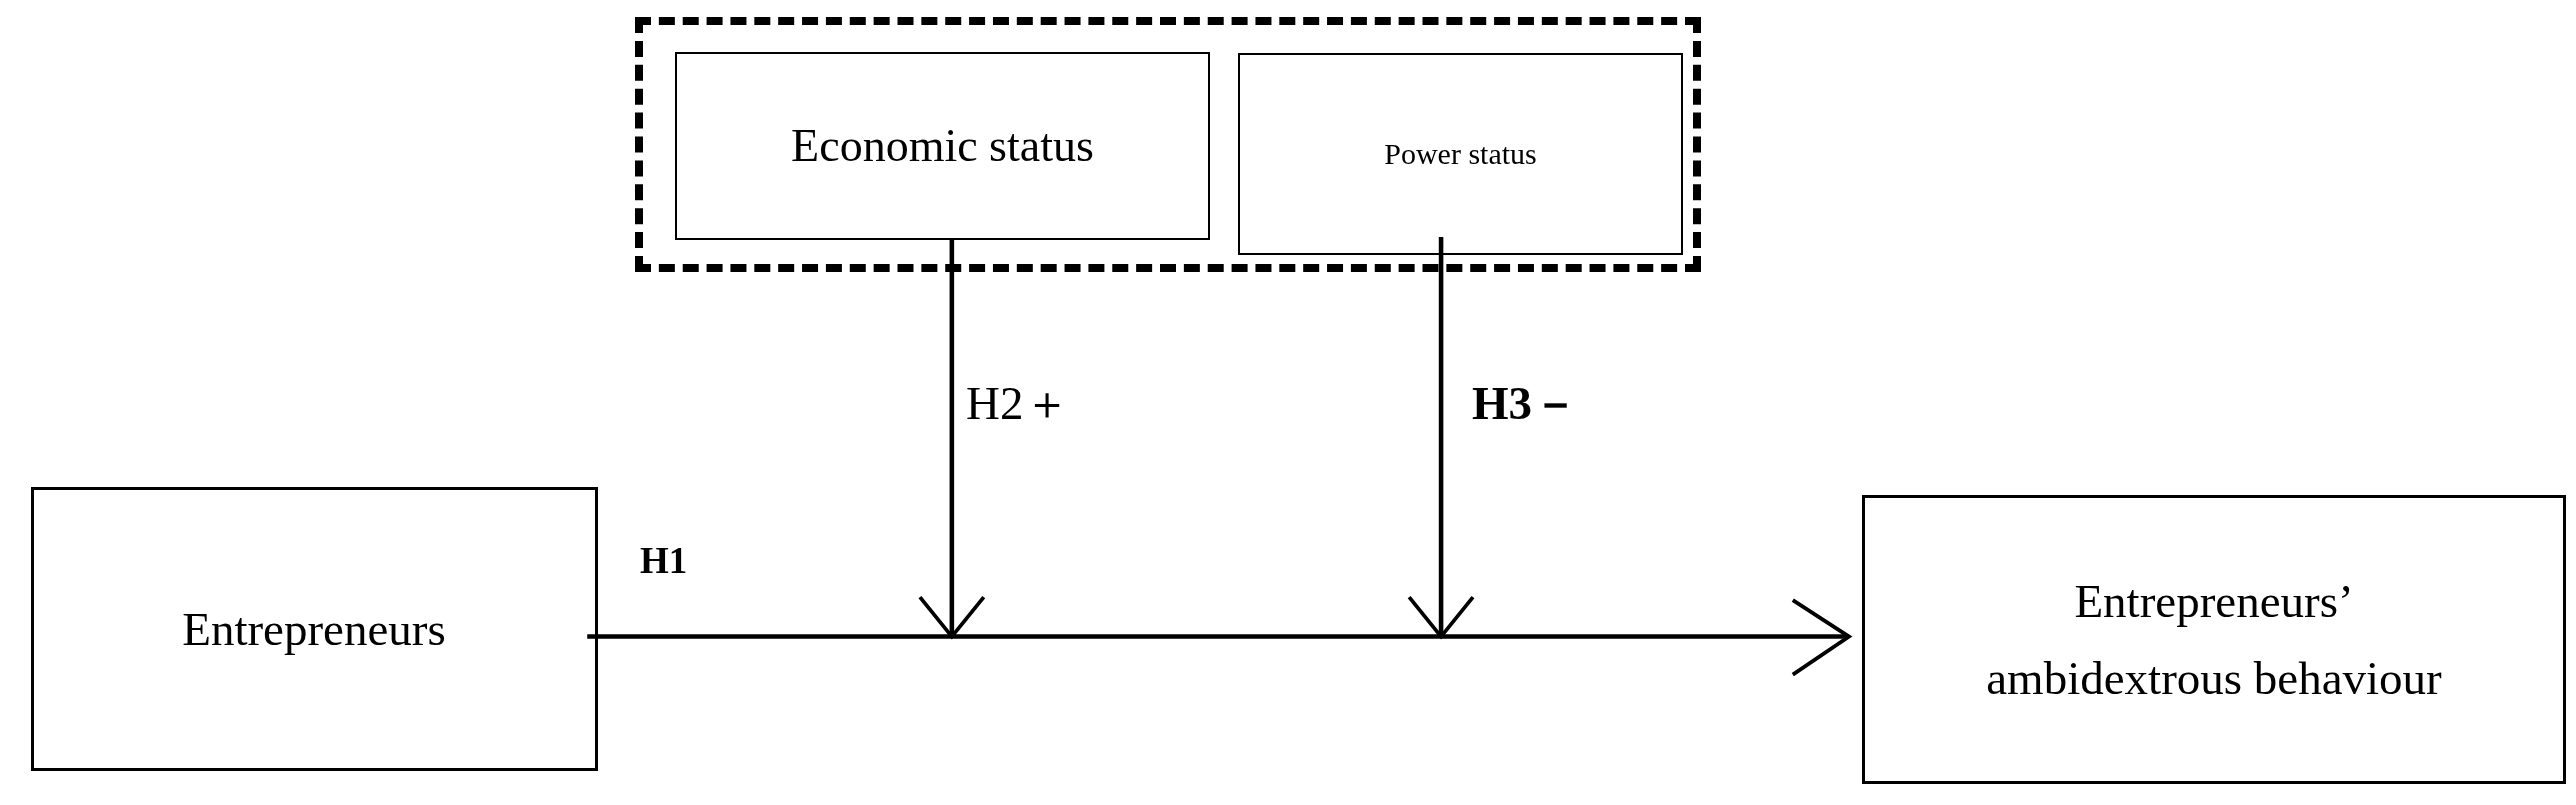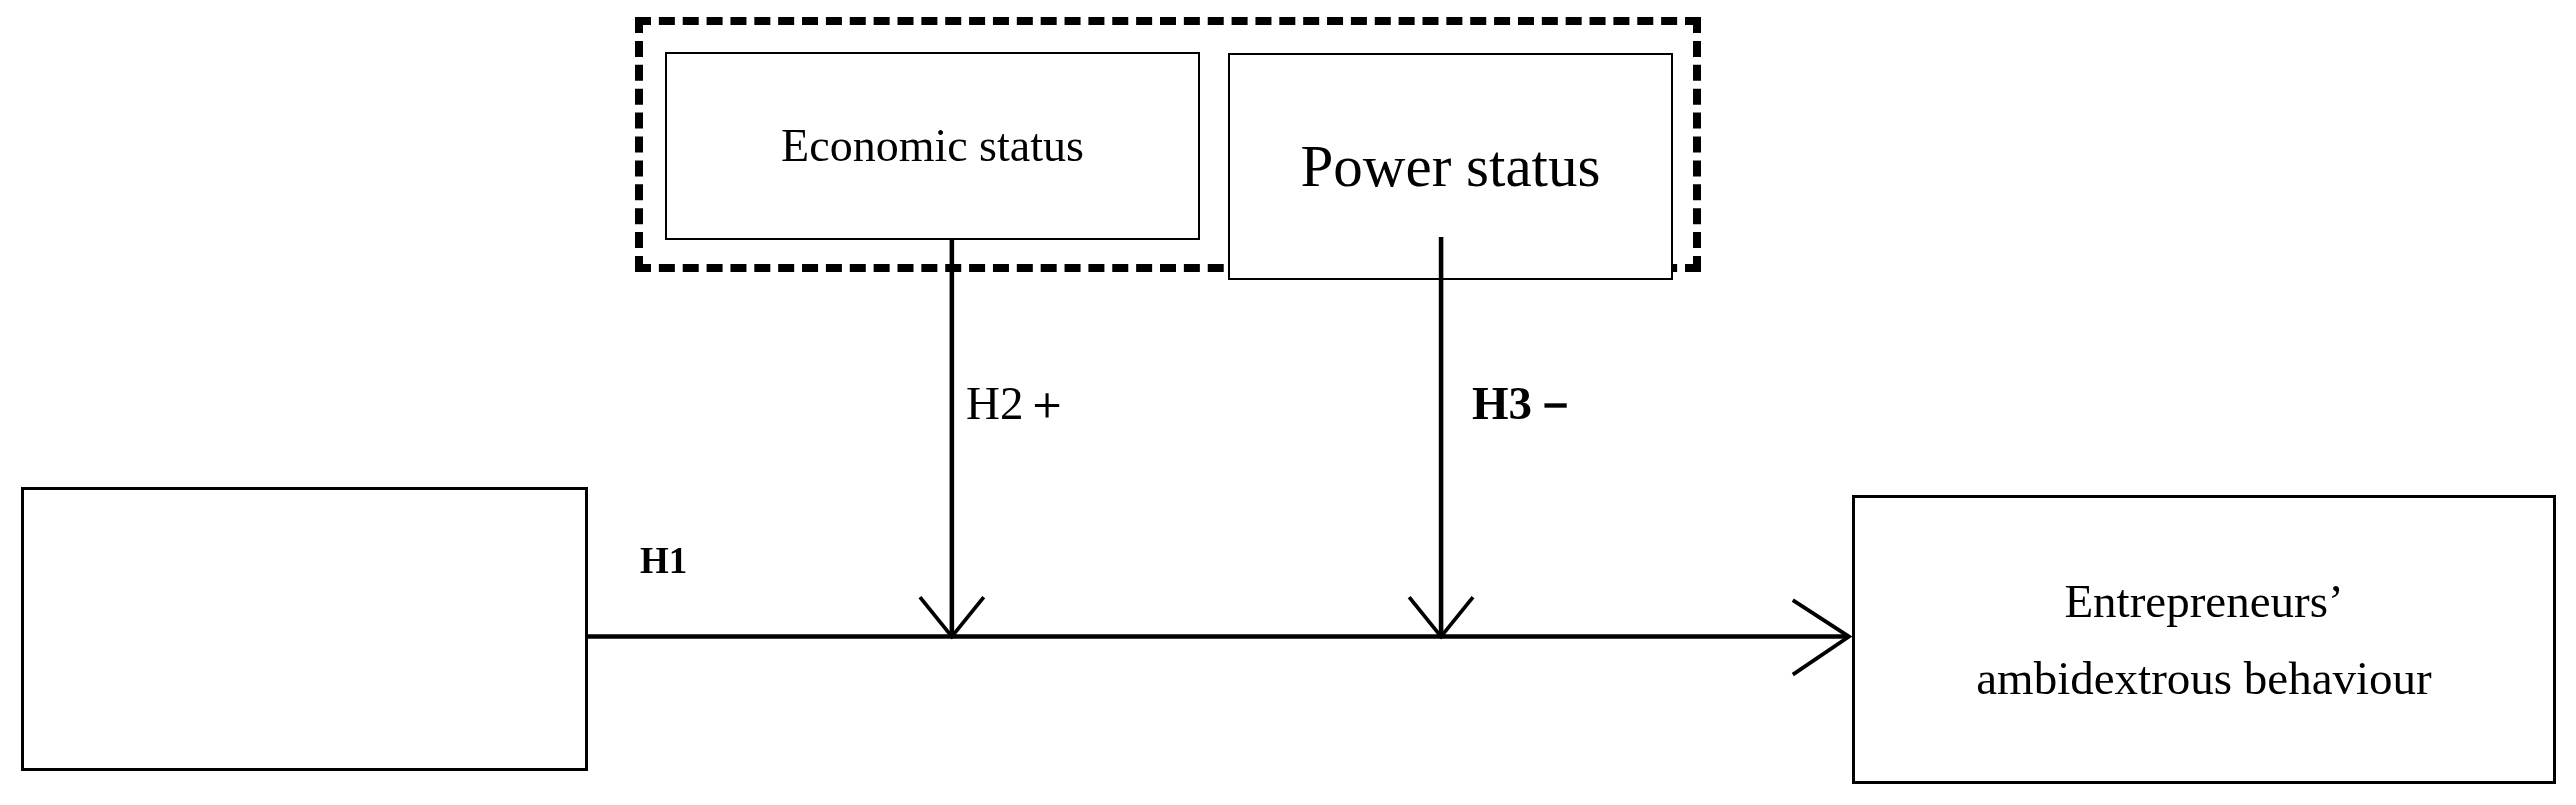--- a/index.html
+++ b/index.html
@@ -21,20 +21,21 @@
     position: absolute;
     box-sizing: border-box;
     background: #ffffff;
     border: 3px solid #000000;
     display: flex;
     flex-direction: column;
     align-items: center;
     justify-content: center;
     text-align: center;
     color: #000000;
+    margin-left: 10px;
   }
   .node-line {
     display: block;
     white-space: nowrap;
     line-height: 1.62;
   }
 
   #box-self-efficacy {
     left: 20.5px;
     top: 487px;
@@ -67,23 +68,23 @@
     top: 52px;
     width: 535px;
     height: 188px;
     border-width: 2.3px;
     font-size: 46px;
   }
   #box-power-status {
     left: 1228px;
     top: 53px;
     width: 445px;
-    height: 227px;
+    height: 202px;
     border-width: 2.3px;
-    font-size: 59px;
+    font-size: 30px;
     text-align: right;
   }
 
   
   #connectors {
     position: absolute;
     left: 0;
     top: 0;
     width: 2576px;
     height: 806px;
@@ -125,20 +126,21 @@
 
   <div class="node-box" id="box-economic-status">
     <span class="node-line">Economic status</span>
   </div>
 
   <div class="node-box" id="box-power-status">
     <span class="node-line">Power status</span>
   </div>
 
   <div class="node-box" id="box-self-efficacy">
+    <span class="node-line">Entrepreneurs</span>
   </div>
 
   <div class="node-box" id="box-ambidextrous">
     <span class="node-line">Entrepreneurs’</span>
     <span class="node-line">ambidextrous behaviour</span>
   </div>
 
   <svg id="connectors" viewBox="0 0 3391 1061" width="2576" height="806" xmlns="http://www.w3.org/2000/svg">
 
     <g>

